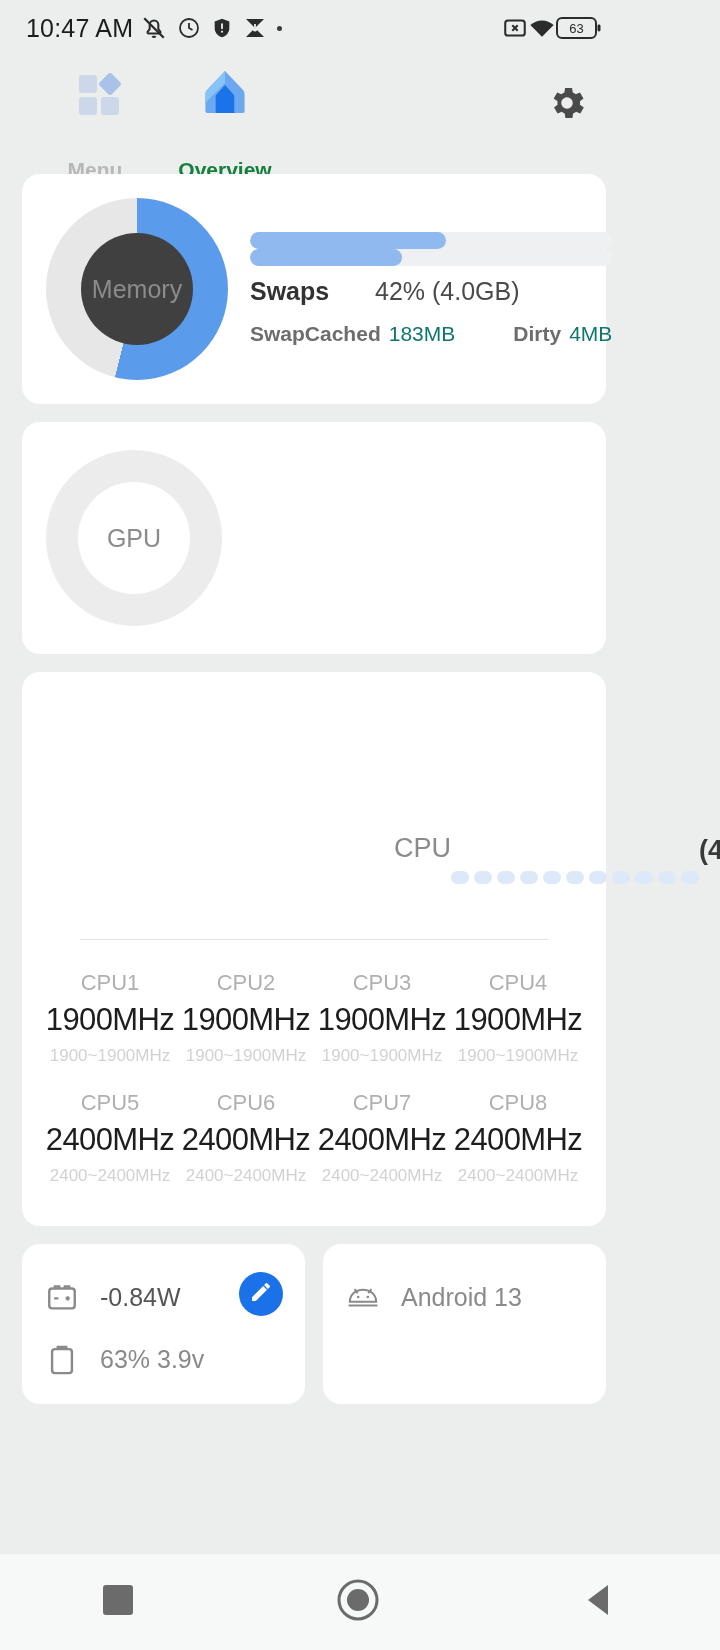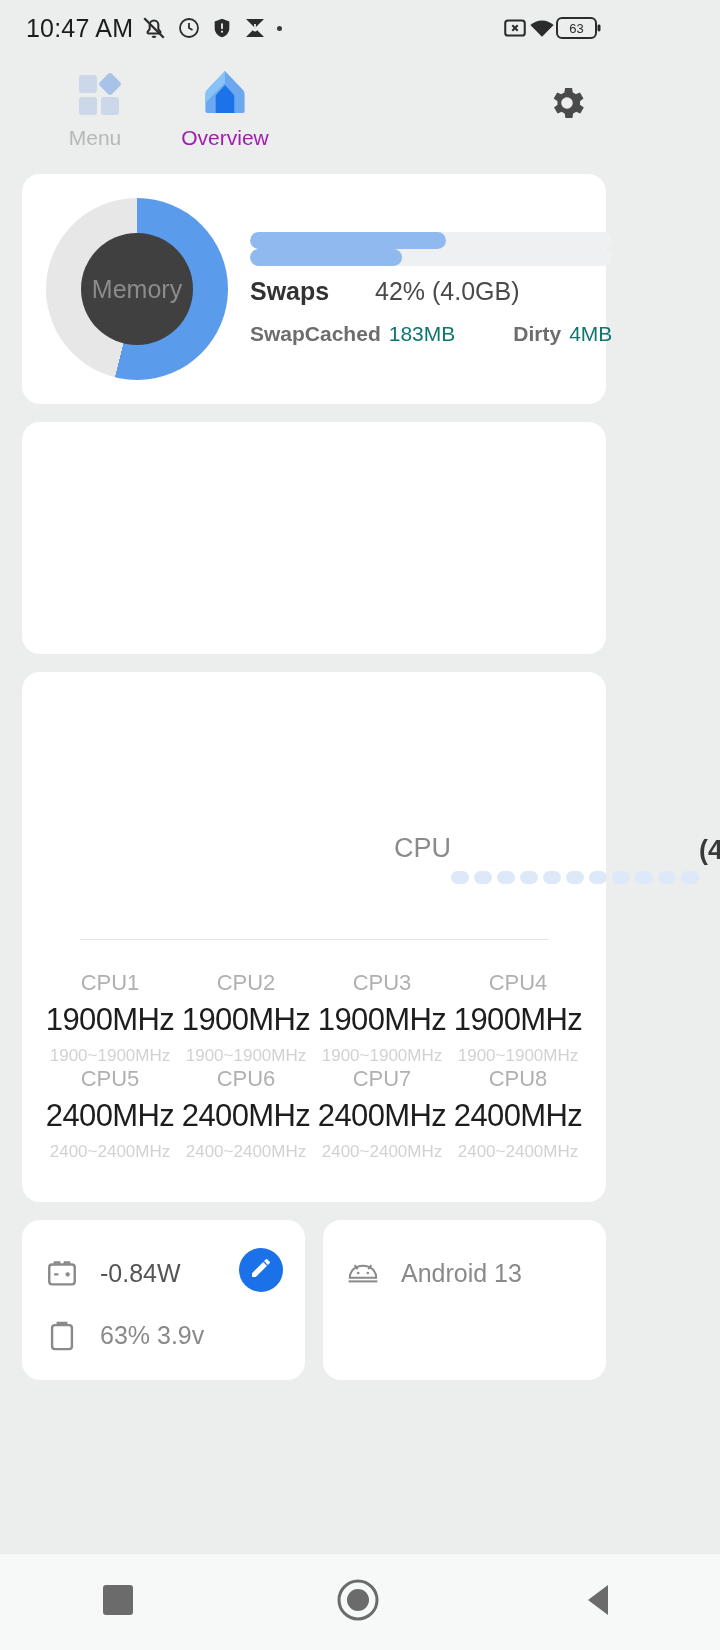--- a/index.html
+++ b/index.html
@@ -20,22 +20,22 @@
   .sb-left-icons { display: flex; align-items: center; gap: 10px; margin-left: 8px; }
   .sb-right { margin-left: auto; display: flex; align-items: center; }
   .sb-ico { display: inline-flex; align-items: center; justify-content: center; }
   .sb-dot { width: 5px; height: 5px; border-radius: 50%; background: #3a3a3a; display:inline-block; }
 
   
   .tabbar { height: 118px; display: flex; align-items: flex-start; padding: 8px 30px 0 30px; position: relative; }
   .tab { width: 130px; display: flex; flex-direction: column; align-items: center; gap: 6px; }
   .tab-ico { height: 56px; display: flex; align-items: center; justify-content: center; }
   .tab-label { font-size: 21px; }
-  .tab-menu .tab-label { color: #b7b7b7; font-weight: 400; }
-  .tab-overview .tab-label { color: #a21caf; font-weight: 400; }
+  .tab-menu .tab-label { color: #b7b7b7; font-weight: 700; margin-top: 32px; }
+  .tab-overview .tab-label { color: #15803d; font-weight: 700; margin-top: 32px; }
   .settings-btn { position: absolute; right: 40px; top: 26px; }
 
   
   .card {
     background: #fff; border-radius: 18px; margin: 0 22px 18px 22px;
     position: relative;
   }
 
   
   .mem-card { height: 230px; display: flex; align-items: center; padding: 0 20px 0 24px; }
@@ -80,21 +80,21 @@
   .cpu-top-left { flex: 0 0 322px; }
   .cpu-divider { width: 2px; background: #e3e3e3; margin: 14px 0 0 0; }
   .cpu-top-right { flex: 1; display: flex; align-items: center; justify-content: flex-start; padding-top: 72px; margin-left: 30px; }
   .cpu-title { font-size: 27px; color: #8b8b8b; }
   .cpu-pills { display: flex; gap: 5px; margin-top: 58px; }
   .pill { width: 18px; height: 13px; border-radius: 7px; background: #dde8f8; }
   .cpu-cores { font-size: 27px; font-weight: 700; color: #3a3a3a; margin-top: 4px; }
   .cpu-pct { font-size: 21px; color: #9b9b9b; margin-top: 8px; }
   .cpu-hr { height: 1px; background: #e3e3e3; margin: 4px 38px 0 38px; }
 
-  .core-grid { display: grid; grid-template-columns: repeat(4,1fr); margin-top: 30px; }
+  .core-grid { display: grid; grid-template-columns: repeat(4,1fr); margin-top: 30px; row-gap: 24px; }
   .core { text-align: center; }
   .core-name { font-size: 22px; color: #b0b0b0; }
   .core-freq { font-size: 31px; color: #1d1d1d; font-weight: 400; margin-top: 6px; letter-spacing: -.6px; }
   .core-range { font-size: 17px; color: #d2d2d2; margin-top: 8px; }
 
   
   .bottom-row { display: flex; gap: 18px; margin: 0 22px; }
   .bcard { background: #fff; border-radius: 18px; flex: 1; padding: 22px 20px 0 20px; position: relative; height: 160px; overflow: hidden; }
   .brow { display: flex; align-items: center; gap: 18px; height: 62px; }
   .brow-ico { width: 40px; display: flex; align-items: center; justify-content: center; }
@@ -228,20 +228,25 @@
         <span class="mem-sub-k">SwapCached</span>
         <span class="mem-sub-v">183MB</span>
         <span class="mem-sub-gap"></span>
         <span class="mem-sub-k">Dirty</span>
         <span class="mem-sub-v">4MB</span>
       </div>
     </div>
   </div>
 
   <div class="card gpu-card">
+    <div class="gpu-ring">
+      <div class="gpu-ring-hole">
+        <span class="gpu-ring-label">GPU</span>
+      </div>
+    </div>
   </div>
 
   <div class="card cpu-card">
     <div class="cpu-top">
       <div class="cpu-top-left"></div>
       <div class="cpu-divider"></div>
       <div class="cpu-top-right">
         <div class="cpu-title">CPU</div>
         <div class="cpu-pills">
           <span class="pill"></span>

